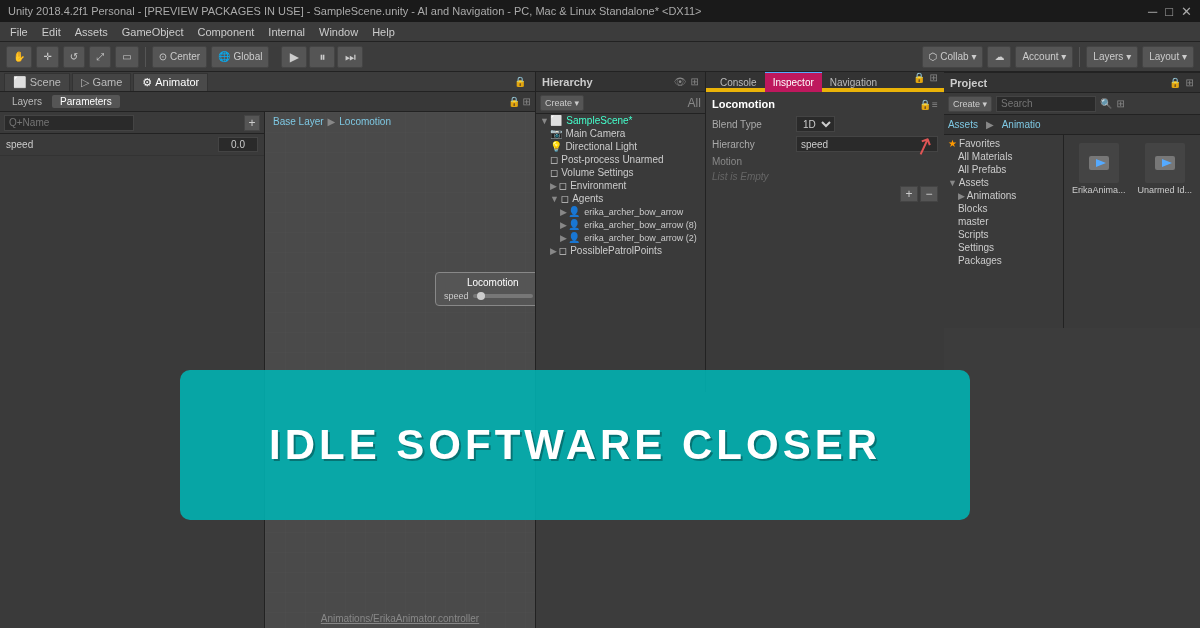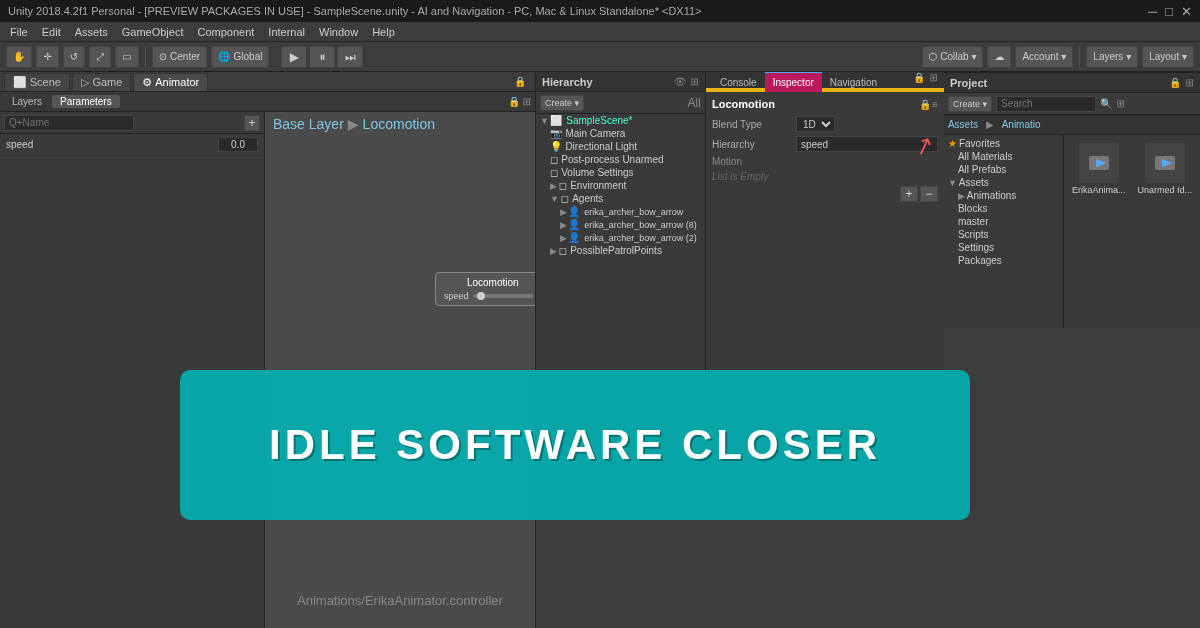--- a/index.html
+++ b/index.html
@@ -208,21 +208,21 @@
         linear-gradient(rgba(80,80,80,0.4) 1px, transparent 1px),
         linear-gradient(90deg, rgba(80,80,80,0.4) 1px, transparent 1px);
       background-size: 20px 20px;
     }
     .animator-breadcrumb {
       position: absolute;
       top: 4px;
       left: 8px;
       display: flex;
       gap: 4px;
-      font-size: 14px;
+      font-size: 10px;
       color: #aaa;
       align-items: center;
       z-index: 2;
     }
     .breadcrumb-arrow { color: #888; }
     .breadcrumb-item { color: #7ec8e3; cursor: pointer; }
     .animator-node {
       position: absolute;
       background: #555;
       border: 1px solid #888;
@@ -260,25 +260,26 @@
       height: 8px;
       background: #ccc;
       border-radius: 50%;
       position: absolute;
       top: -2px;
       left: 4px;
     }
     .speed-value { color: #ccc; }
     .animator-status {
       position: absolute;
-      bottom: 20px;
+      bottom: 4px;
       left: 50%;
       transform: translateX(-50%);
-      font-size: 13px;
+      font-size: 10px;
       color: #888;
+      text-decoration: underline;
     }
 
     
     #right-section {
       flex: 1;
       display: flex;
       flex-direction: row;
     }
     #right-top {
       display: flex;

